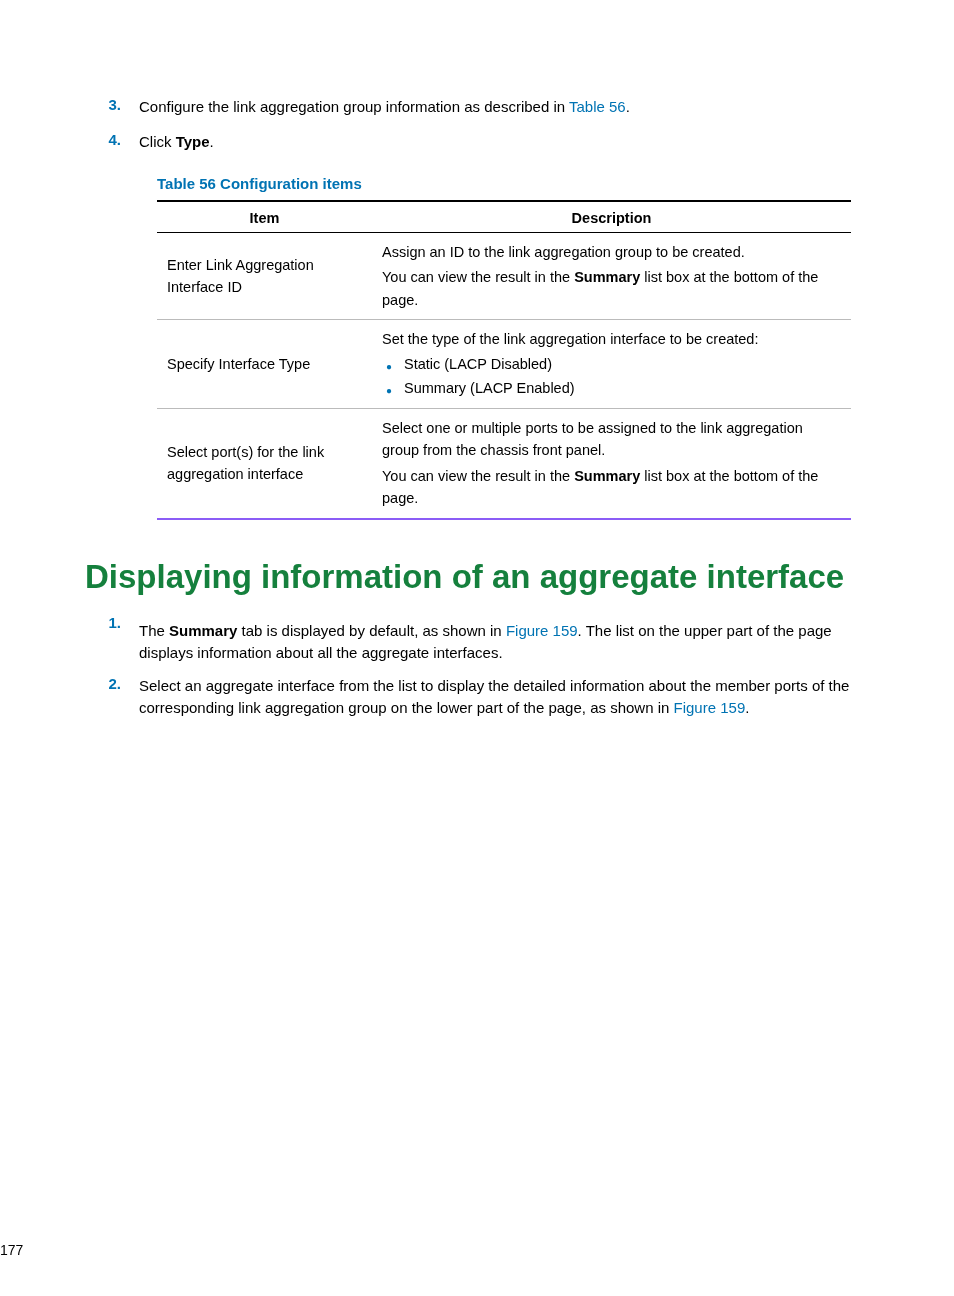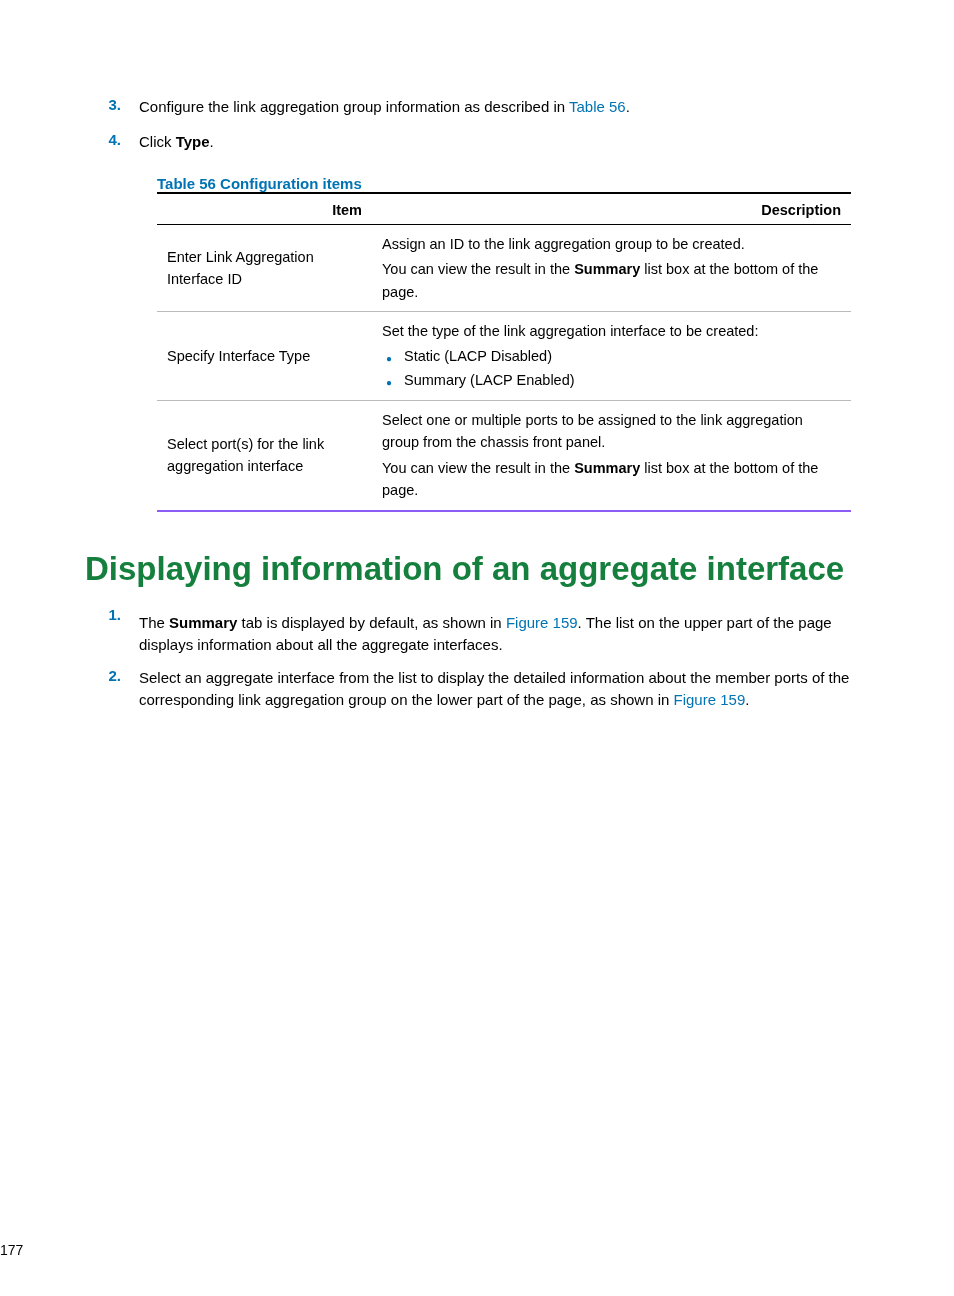--- a/index.html
+++ b/index.html
@@ -38,30 +38,31 @@
     text-align: right;
   }
   .bold {
     font-weight: bold;
   }
   .table-caption {
     color: #0073b3;
     font-weight: bold;
     font-size: 15px;
     margin-top: 22px;
+    margin-bottom: 8px;
     margin-left: 72px;
   }
   table {
     border-collapse: collapse;
     width: 694px;
     margin-left: 72px;
     font-size: 14.5px;
   }
   table th {
-    text-align: right;
+    text-align: center;
     font-weight: bold;
     padding: 8px 10px 6px 10px;
     border-top: 2px solid #000000;
     border-bottom: 1px solid #000000;
     vertical-align: top;
   }
   table td {
     padding: 8px 10px 8px 10px;
     vertical-align: middle;
     line-height: 1.55;

